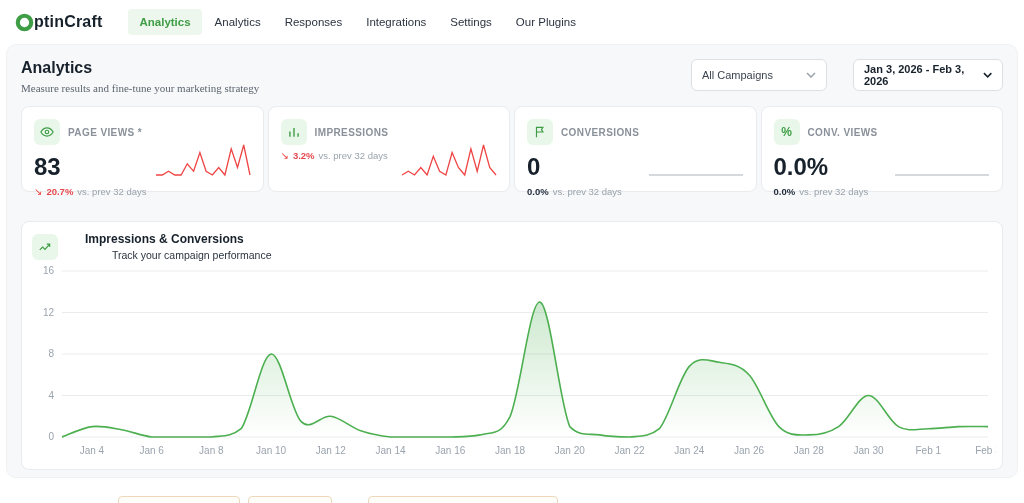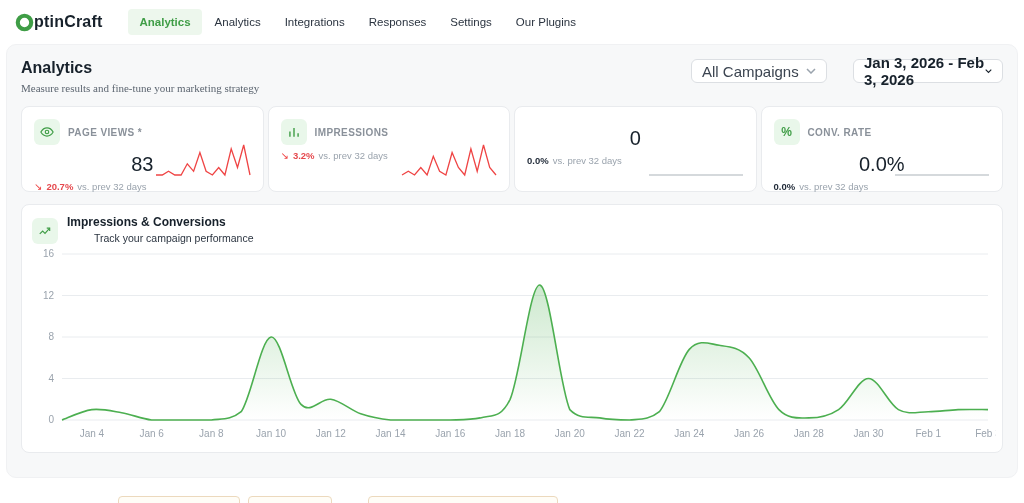--- a/index.html
+++ b/index.html
@@ -20,40 +20,40 @@
   .nav-item { font-size:11.5px; color:#2b3440; padding:7px 11px; border-radius:4px; cursor:pointer; text-decoration:none; }
   .nav-item.active { color:#3f9d46; background:#edf7ed; font-weight:700; }
 
   
   .section { margin:0 6px; height:434px; background:#f7f8f9; border:1px solid #f0f1f3; border-radius:10px; padding:14px; }
 
   .header-row { display:flex; justify-content:space-between; align-items:flex-start; margin-bottom:12px; }
   .title { font-size:16px; font-weight:700; color:#17212b; }
   .subtitle { font-size:11px; color:#5c6570; margin-top:5px;font-family:Liberation Serif, serif; }
   .controls { display:flex; gap:10px; }
-  .select, .datepicker { background:#fff; border:1px solid #dcdfe3; border-radius:6px; height:24px; display:flex; align-items:center; padding:0 10px; font-size:15px; cursor:pointer; }
+  .select, .datepicker { background:#fff; border:1px solid #dcdfe3; border-radius:6px; height:32px; display:flex; align-items:center; padding:0 10px; font-size:11px; cursor:pointer; }
   .select { width:136px; justify-content:space-between; color:#3b4450; }
   .datepicker { width:150px; justify-content:space-between; font-weight:700; color:#17212b;margin-left:16px; }
 
   
-  .stats { display:grid; grid-template-columns:repeat(4,1fr); gap:4px; margin-bottom:12px; }
+  .stats { display:grid; grid-template-columns:repeat(4,1fr); gap:4px; margin-bottom:29px; }
   .stat-card { position:relative; background:#fff; border:1px solid #e9ebee; border-radius:8px; padding:12px; height:86px; }
   .stat-top { display:flex; align-items:center; gap:8px; }
   .stat-icon { width:26px; height:26px; border-radius:6px; background:#e9f7ea; display:flex; align-items:center; justify-content:center; color:#3f9d46; flex:0 0 26px; font-weight:800; font-size:12px; }
   .stat-label { font-size:10px; font-weight:700; color:#8a919a; letter-spacing:.4px; }
-  .stat-value { font-size:20px; font-weight:400; color:#17212b; margin-top:8px;text-align:center; }
+  .stat-value { font-size:24px; font-weight:700; color:#17212b; margin-top:8px; }
   .stat-delta { display:flex; align-items:center; gap:4px; font-size:9.5px; margin-top:5px; }
   .delta-arrow { color:#ef4444; font-size:10px; line-height:1; }
   .delta-val { font-weight:700; }
   .delta-note { color:#9aa3ad; }
   .spark { position:absolute; right:12px; bottom:12px; }
 
   
   .chart-card { background:#fff; border:1px solid #e9ebee; border-radius:8px; padding:10px 10px 2px; }
-  .chart-head { display:flex; gap:9px; align-items:flex-end; margin-bottom:2px; }
+  .chart-head { display:flex; gap:27px; align-items:center; margin-bottom:2px; }
   .chart-icon { width:26px; height:26px; border-radius:6px; background:#e9f7ea; display:flex; align-items:center; justify-content:center; color:#3f9d46; flex:0 0 26px; }
   .chart-title { font-size:12px; font-weight:700; color:#17212b; }
   .chart-sub { font-size:10.5px; color:#2b3440; margin-top:3px;margin-left:27px; }
 
   
   .footer-strip { position:relative; height:25px; background:#fff; }
   .cut { position:absolute; bottom:-4px; height:11px; background:#fffdf7; border:1px solid #ecd9bd; border-radius:4px 4px 0 0; }
 </style>
 </head>
 <body>
@@ -63,22 +63,22 @@
     <span class="logo-icon">
       <svg width="19" height="19" viewBox="0 0 24 24">
           <circle cx="12" cy="12" r="8.5" fill="none" stroke="#3f9d46" stroke-width="5.2"></circle>
         </svg>
     </span>
     <span class="logo-text"><span>ptin</span><span class="bold2">Craft</span></span>
   </div>
   <div class="nav">
     <a class="nav-item active">Analytics</a>
     <a class="nav-item">Analytics</a>
+    <a class="nav-item">Responses</a>
     <a class="nav-item">Integrations</a>
-    <a class="nav-item">Responses</a>
     <a class="nav-item">Settings</a>
     <a class="nav-item">Our Plugins</a>
   </div>
 </div>
 
 <div class="section">
 
   <div class="header-row">
     <div>
       <div class="title">Analytics</div>
@@ -136,35 +136,43 @@
         <span class="delta-arrow">↘</span>
         <span class="delta-val" style="color: rgb(229, 72, 77);">3.2%</span>
         <span class="delta-note">vs. prev 32 days</span>
       </div>
       <svg class="spark" width="96" height="40">
           <polyline points="1.0,36.0 7.3,32.3 13.5,36.0 19.8,28.5 26.1,36.0 32.3,17.3 38.6,32.3 44.9,36.0 51.1,13.5 57.4,28.5 63.7,36.0 69.9,9.8 76.2,32.3 82.5,6.0 88.7,28.5 95.0,36.0" fill="none" stroke="#ef4444" stroke-width="1.3"></polyline>
         </svg>
     </div>
 
     <div class="stat-card">
+      <div class="stat-top">
+        <span class="stat-icon">
+          <svg width="14" height="14" viewBox="0 0 24 24" fill="none" stroke="currentColor" stroke-width="2">
+              <path d="M6 21V4h11l-2.5 4L17 12H6"></path>
+            </svg>
+        </span>
+        <span class="stat-label">CONVERSIONS</span>
+      </div>
       <div class="stat-value">0</div>
       <div class="stat-delta">
 
         <span class="delta-val" style="color: rgb(31, 41, 55);">0.0%</span>
         <span class="delta-note">vs. prev 32 days</span>
       </div>
       <svg class="spark" width="96" height="40">
           <polyline points="1.0,36.0 11.4,36.0 21.9,36.0 32.3,36.0 42.8,36.0 53.2,36.0 63.7,36.0 74.1,36.0 84.6,36.0 95.0,36.0" fill="none" stroke="#c7ccd1" stroke-width="1.3"></polyline>
         </svg>
     </div>
 
     <div class="stat-card">
       <div class="stat-top">
         <span class="stat-icon">%</span>
-        <span class="stat-label">CONV. RATE</span>
+        <span class="stat-label">CONV. VIEWS</span>
       </div>
       <div class="stat-value">0.0%</div>
       <div class="stat-delta">
 
         <span class="delta-val" style="color: rgb(31, 41, 55);">0.0%</span>
         <span class="delta-note">vs. prev 32 days</span>
       </div>
       <svg class="spark" width="96" height="40">
           <polyline points="1.0,36.0 11.4,36.0 21.9,36.0 32.3,36.0 42.8,36.0 53.2,36.0 63.7,36.0 74.1,36.0 84.6,36.0 95.0,36.0" fill="none" stroke="#c7ccd1" stroke-width="1.3"></polyline>
         </svg>

